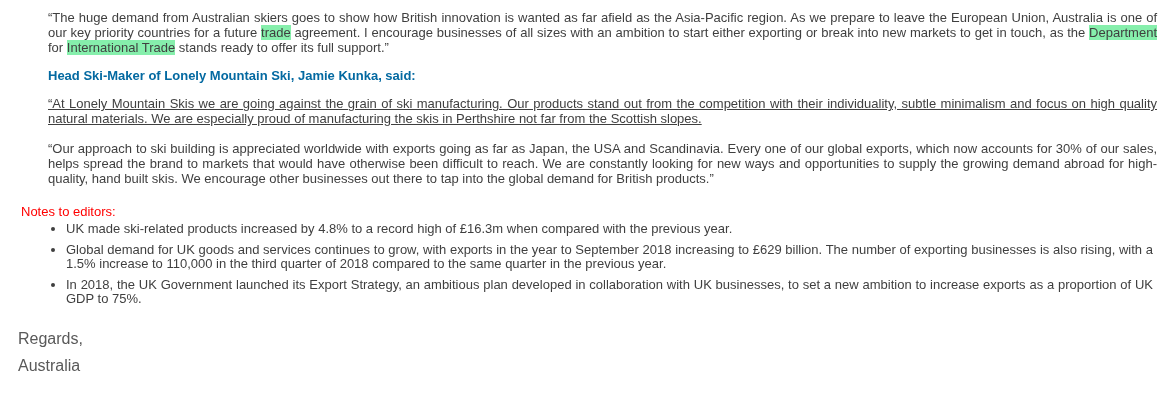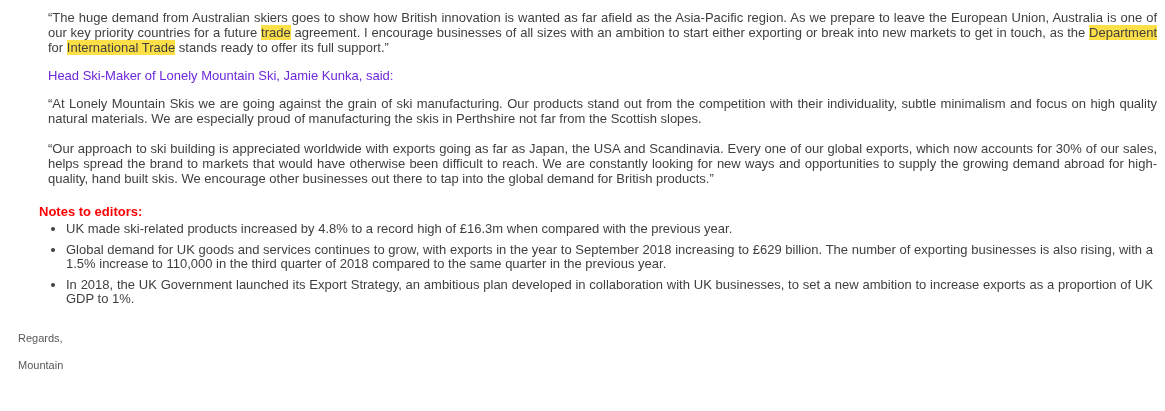--- a/index.html
+++ b/index.html
@@ -19,72 +19,72 @@
     color: #3f3f3f;
     font-size: 13px;
     line-height: 15px;
   }
   p { margin: 0; }
   .para {
     text-align: justify;
   }
   .indent { margin-left: 30px; }
   .mb { margin-bottom: 13px; }
-  .mb-lg { margin-bottom: 15px; }
+  .mb-lg { margin-bottom: 15px; text-decoration: underline; }
   .attribution {
-    font-weight: normal;
-    color: #6d28d9;
+    font-weight: bold;
+    color: #0369a1;
   }
   .notes-heading {
     color: #ff0000;
-    font-weight: bold;
-    margin: 18px 0 3px 21px;
+    font-weight: normal;
+    margin: 18px 0 3px 3px;
   }
   .notes-list {
     margin: 0;
     padding: 0 4px 0 48px;
     list-style: disc outside;
   }
   .notes-list li {
     margin-bottom: 7px;
     line-height: 14px;
     text-align: justify;
     color: #3f3f3f;
   }
   .closing {
     margin-top: 26px;
-    font-size: 11px;
+    font-size: 16px;
     color: #595959;
     line-height: 13px;
   }
   .closing .name-line { margin-top: 14px; }
   
   .part-plain {}
-  .part-highlight { background: #fde047; }
+  .part-highlight { background: #86efac; }
 </style>
 </head>
 <body>
 
 <div class="email-body">
 
   <p class="para indent mb"><span class="part-plain">“The huge demand from Australian skiers goes to show how British innovation is wanted as far afield as the Asia-Pacific region. As we prepare to leave the European Union, Australia is one of our key priority countries for a future </span><span class="part-highlight">trade</span><span class="part-plain"> agreement. I encourage businesses of all sizes with an ambition to start either exporting or break into new markets to get in touch, as the </span><span class="part-highlight">Department</span><span class="part-plain"> for </span><span class="part-highlight">International Trade</span><span class="part-plain"> stands ready to offer its full support.”</span></p>
 
 
   <p class="attribution indent mb">Head Ski-Maker of Lonely Mountain Ski, Jamie Kunka, said:</p>
 
   <p class="para indent mb-lg">“At Lonely Mountain Skis we are going against the grain of ski manufacturing. Our products stand out from the competition with their individuality, subtle minimalism and focus on high quality natural materials. We are especially proud of manufacturing the skis in Perthshire not far from the Scottish slopes.</p>
 
   <p class="para indent">“Our approach to ski building is appreciated worldwide with exports going as far as Japan, the USA and Scandinavia. Every one of our global exports, which now accounts for 30% of our sales, helps spread the brand to markets that would have otherwise been difficult to reach. We are constantly looking for new ways and opportunities to supply the growing demand abroad for high-quality, hand built skis. We encourage other businesses out there to tap into the global demand for British products.”</p>
 
   <p class="notes-heading">Notes to editors:</p>
 
   <ul class="notes-list">
       <li>UK made ski-related products increased by 4.8% to a record high of £16.3m when compared with the previous year.</li>
       <li>Global demand for UK goods and services continues to grow, with exports in the year to September 2018 increasing to £629 billion. The number of exporting businesses is also rising, with a 1.5% increase to 110,000 in the third quarter of 2018 compared to the same quarter in the previous year.</li>
-      <li>In 2018, the UK Government launched its Export Strategy, an ambitious plan developed in collaboration with UK businesses, to set a new ambition to increase exports as a proportion of UK GDP to 1%.</li>
+      <li>In 2018, the UK Government launched its Export Strategy, an ambitious plan developed in collaboration with UK businesses, to set a new ambition to increase exports as a proportion of UK GDP to 75%.</li>
     </ul>
 
   <div class="closing">
     <p>Regards,</p>
-    <p class="name-line">Mountain</p>
+    <p class="name-line">Australia</p>
   </div>
 
 </div>
 
 </body></html>

